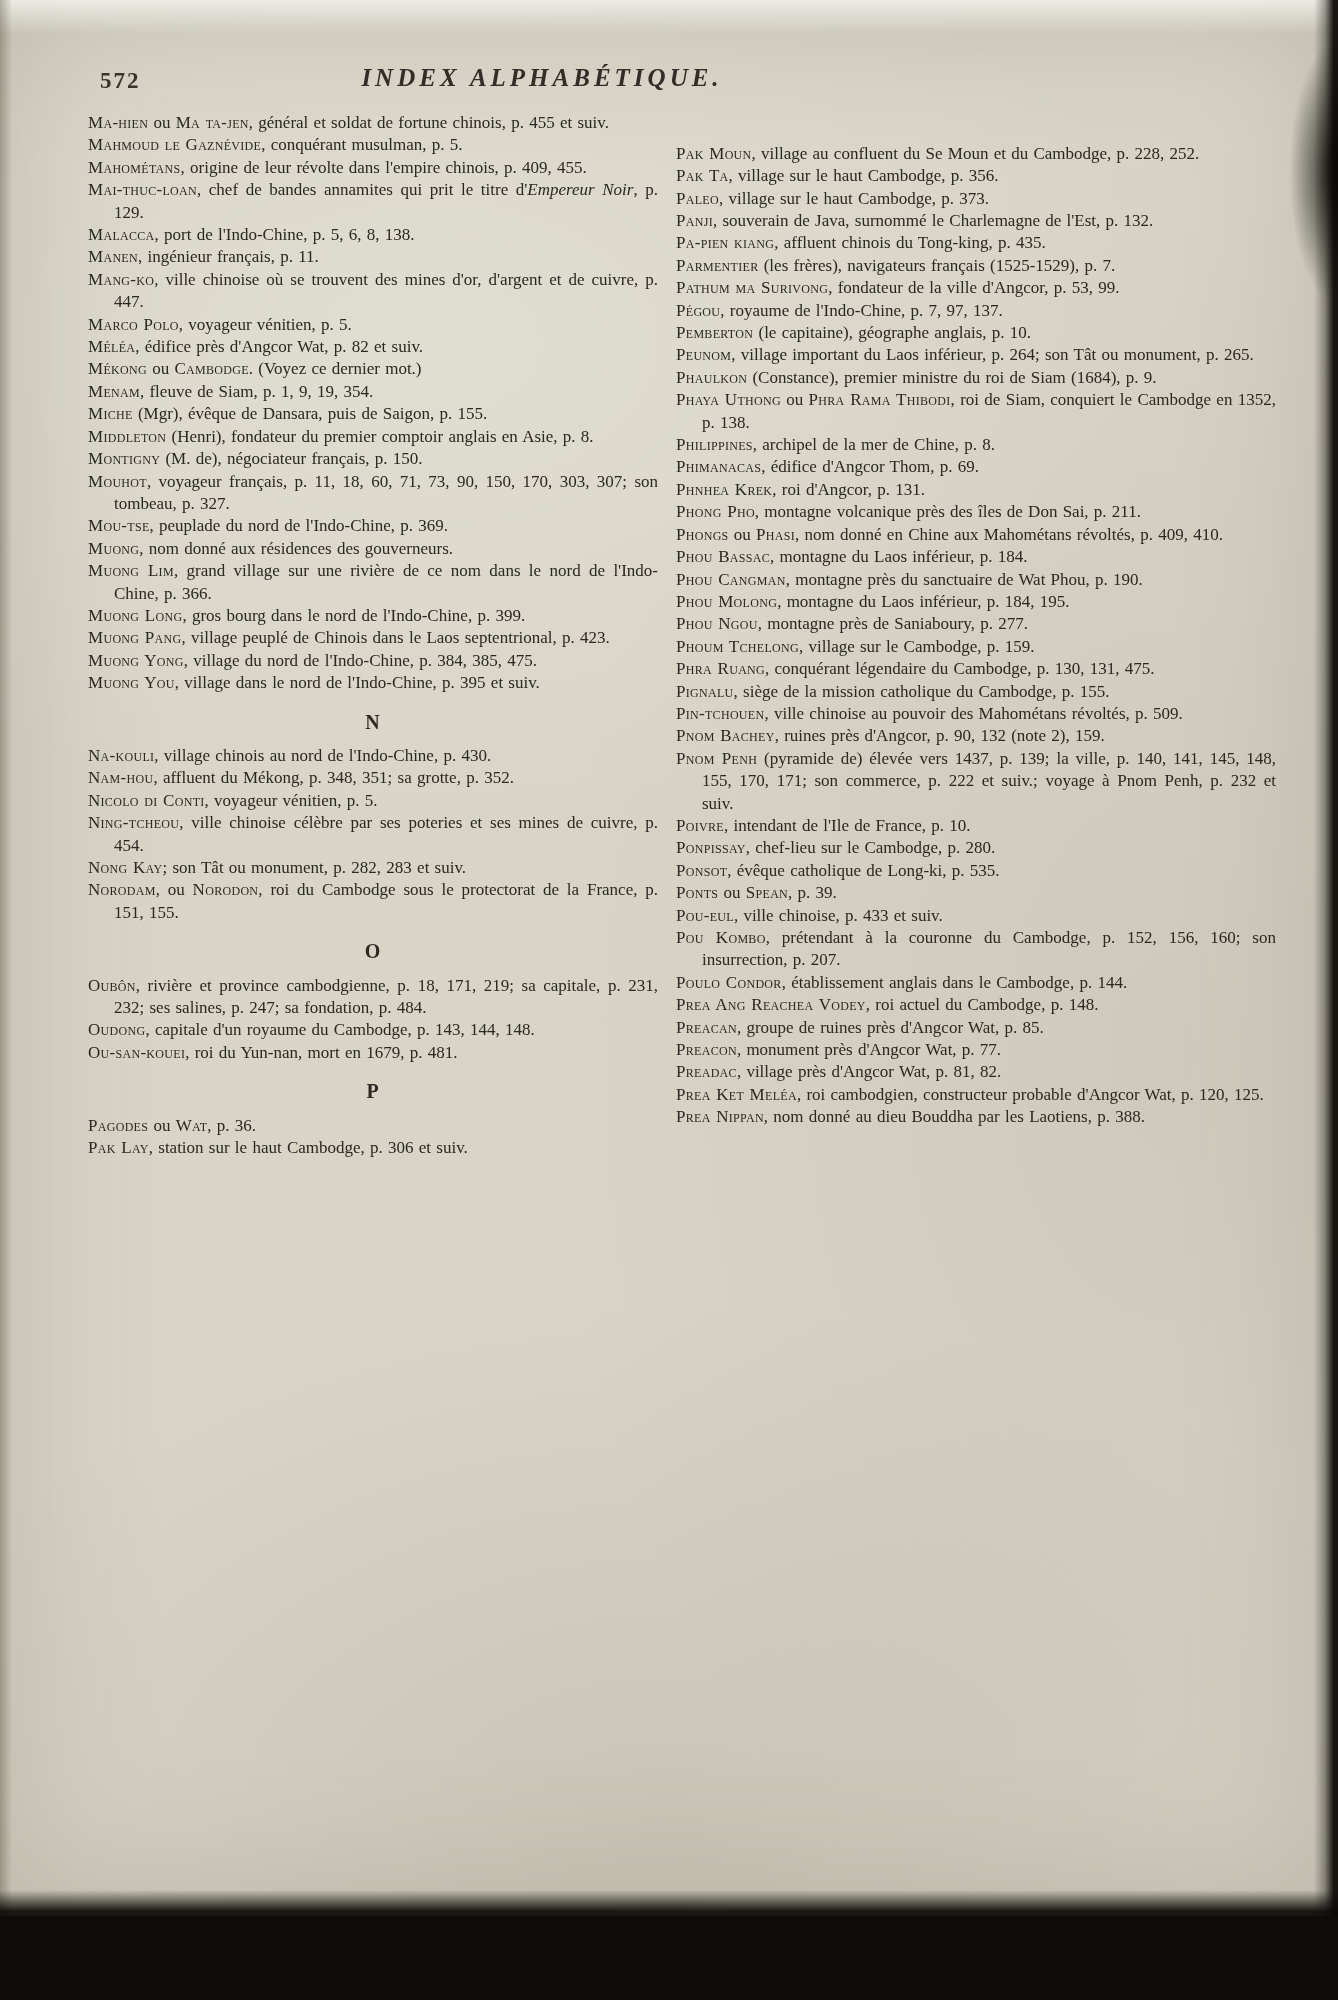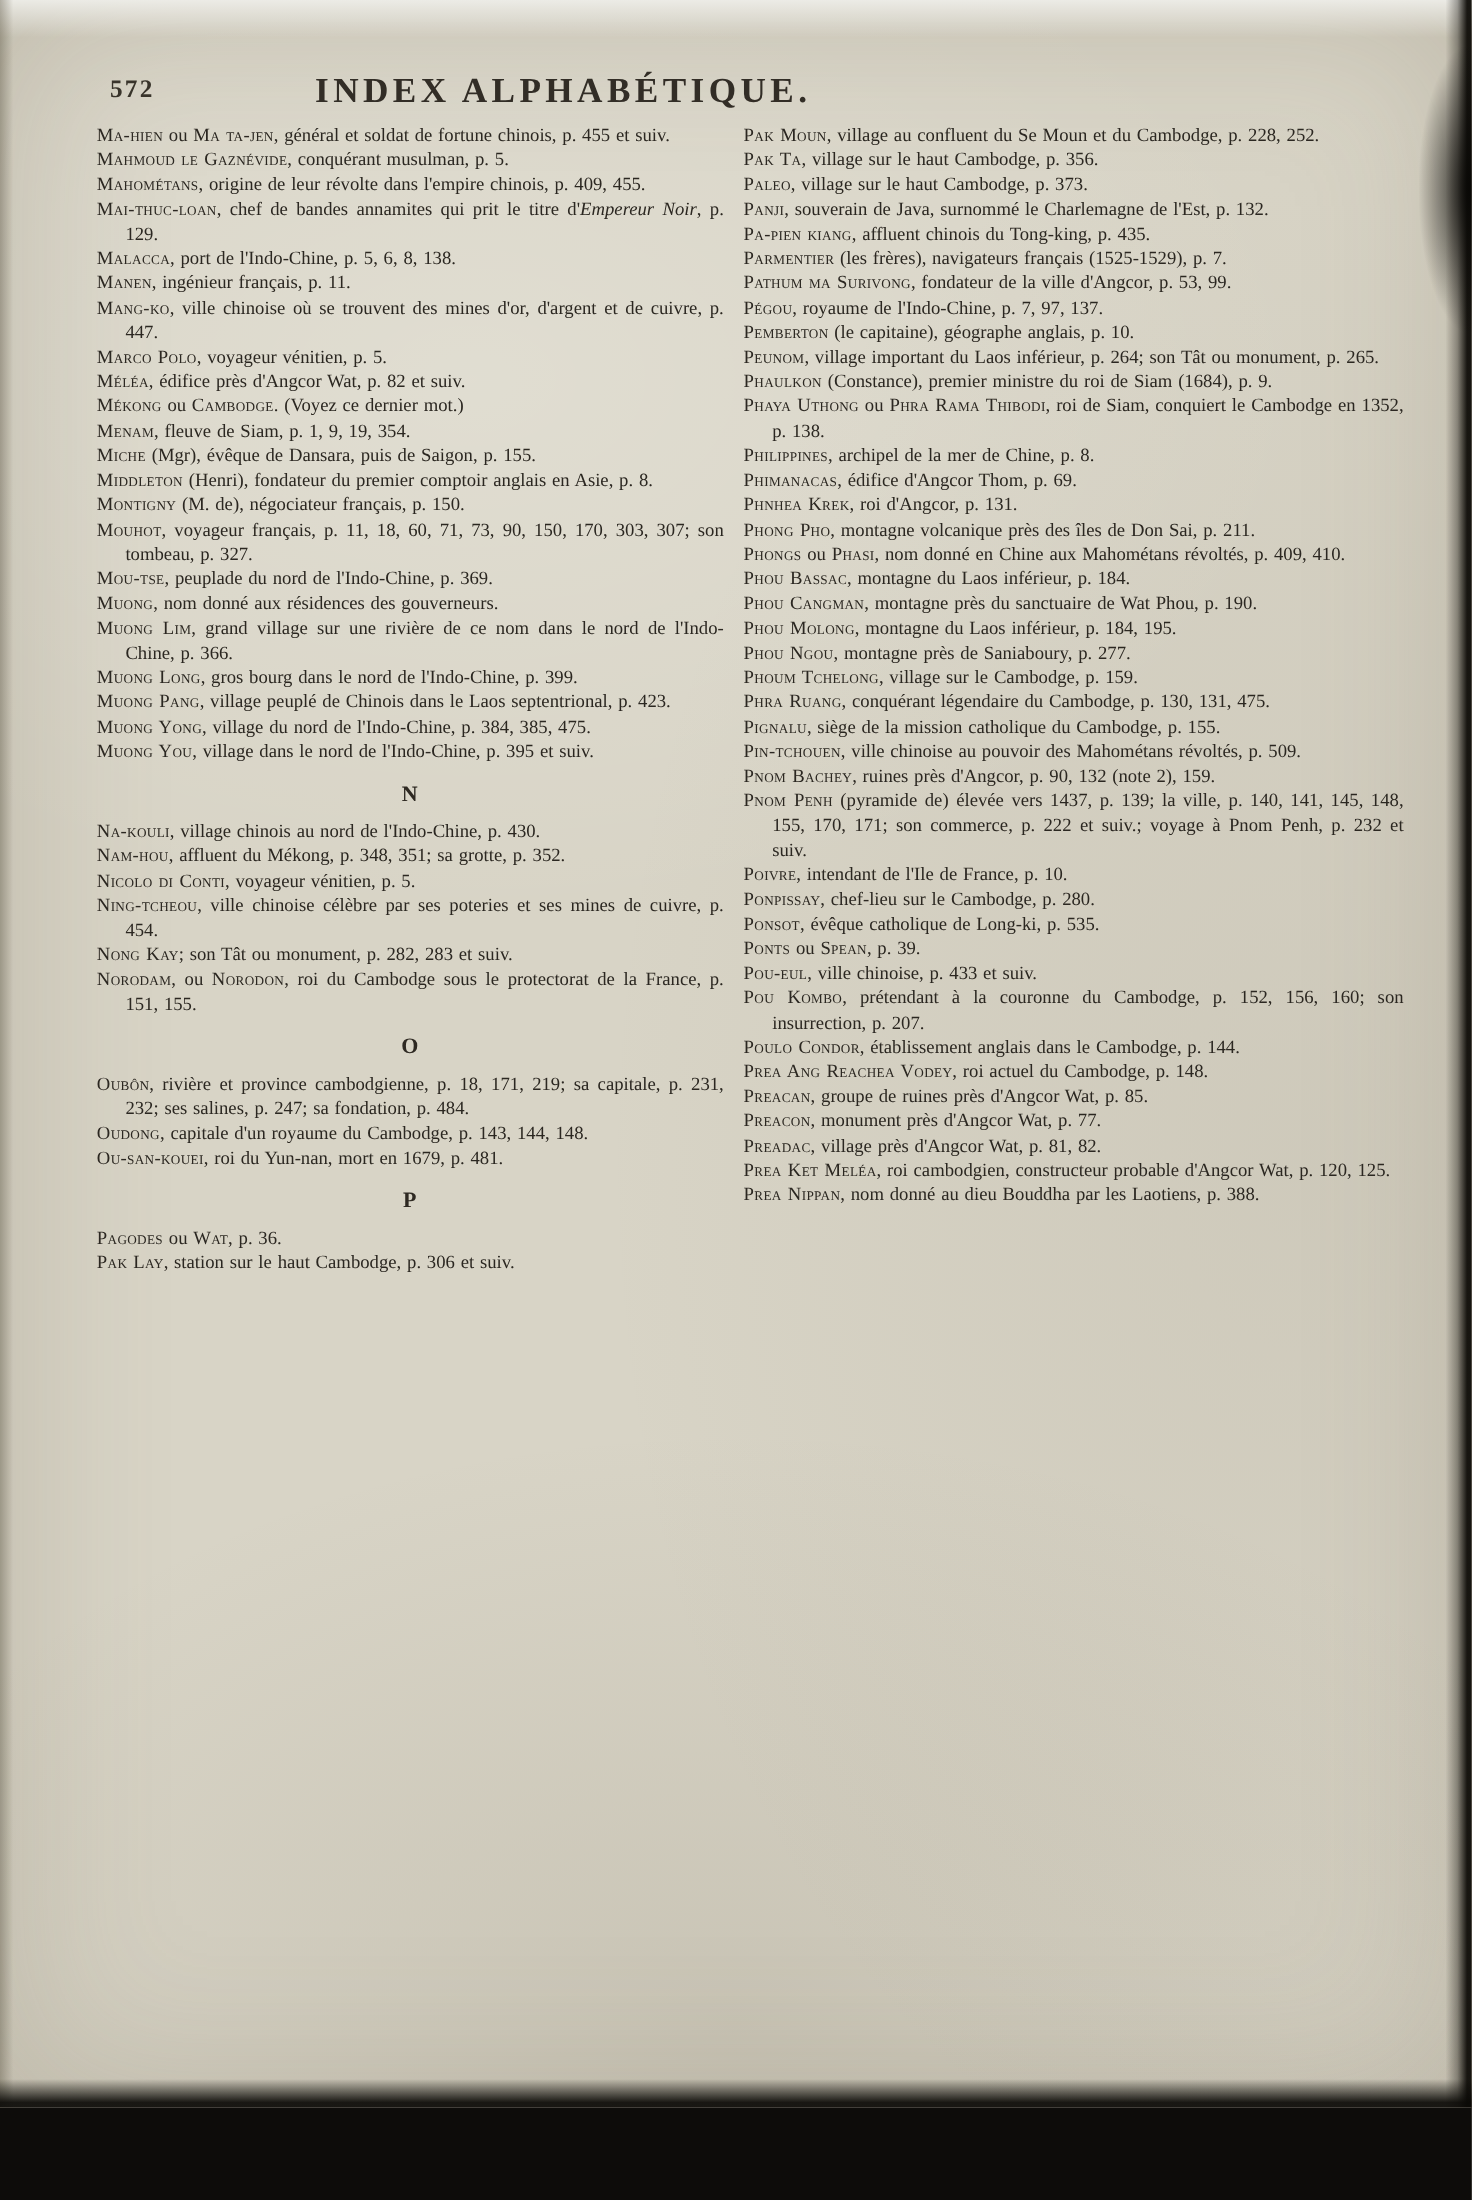--- a/index.html
+++ b/index.html
@@ -26,27 +26,27 @@
   .blotch-tr   { position:absolute; right:0; top:42px; width:48px; height:260px;
                  background:radial-gradient(ellipse at right, rgba(8,7,5,0.92), rgba(8,7,5,0) 72%); pointer-events:none; }
   .edge-bottom { position:absolute; left:0; right:0; bottom:0; height:26px;
                  background:linear-gradient(to top, rgba(10,9,6,0.92) 18%, rgba(10,9,6,0)); pointer-events:none; }
 
   .page-number {
     position: absolute; left: 100px; top: 68px;
     font-size: 23px; font-weight: bold; letter-spacing: 2px; color: #39342b;
   }
   .page-title {
-    position: absolute; left: 512px; top: 64px; transform: translateX(-50%);
-    font-size: 32px; font-weight: bold; letter-spacing: 4px;
-    color: #322d26; white-space: nowrap;
+    position: absolute; left: 542px; top: 64px; transform: translateX(-50%);
+    font-size: 25px; font-weight: bold; letter-spacing: 4px;
+    color: #322d26; white-space: nowrap; font-style: italic;
   }
   .columns {
     position: absolute; top: 112px; left: 88px;
-    display: flex; align-items: flex-start;
+    display: flex; align-items: center;
   }
   .col {
     font-size: 17px; line-height: 22.4px; color: #2b2721;
     word-spacing: 1px;
   }
   .col-left  { width: 570px; }
   .divider   { width: 1px; background: #57523f; margin-left: 13px; opacity: 0.85; }
   .col-right { width: 600px; margin-left: 4px; }
 
   .entry {

